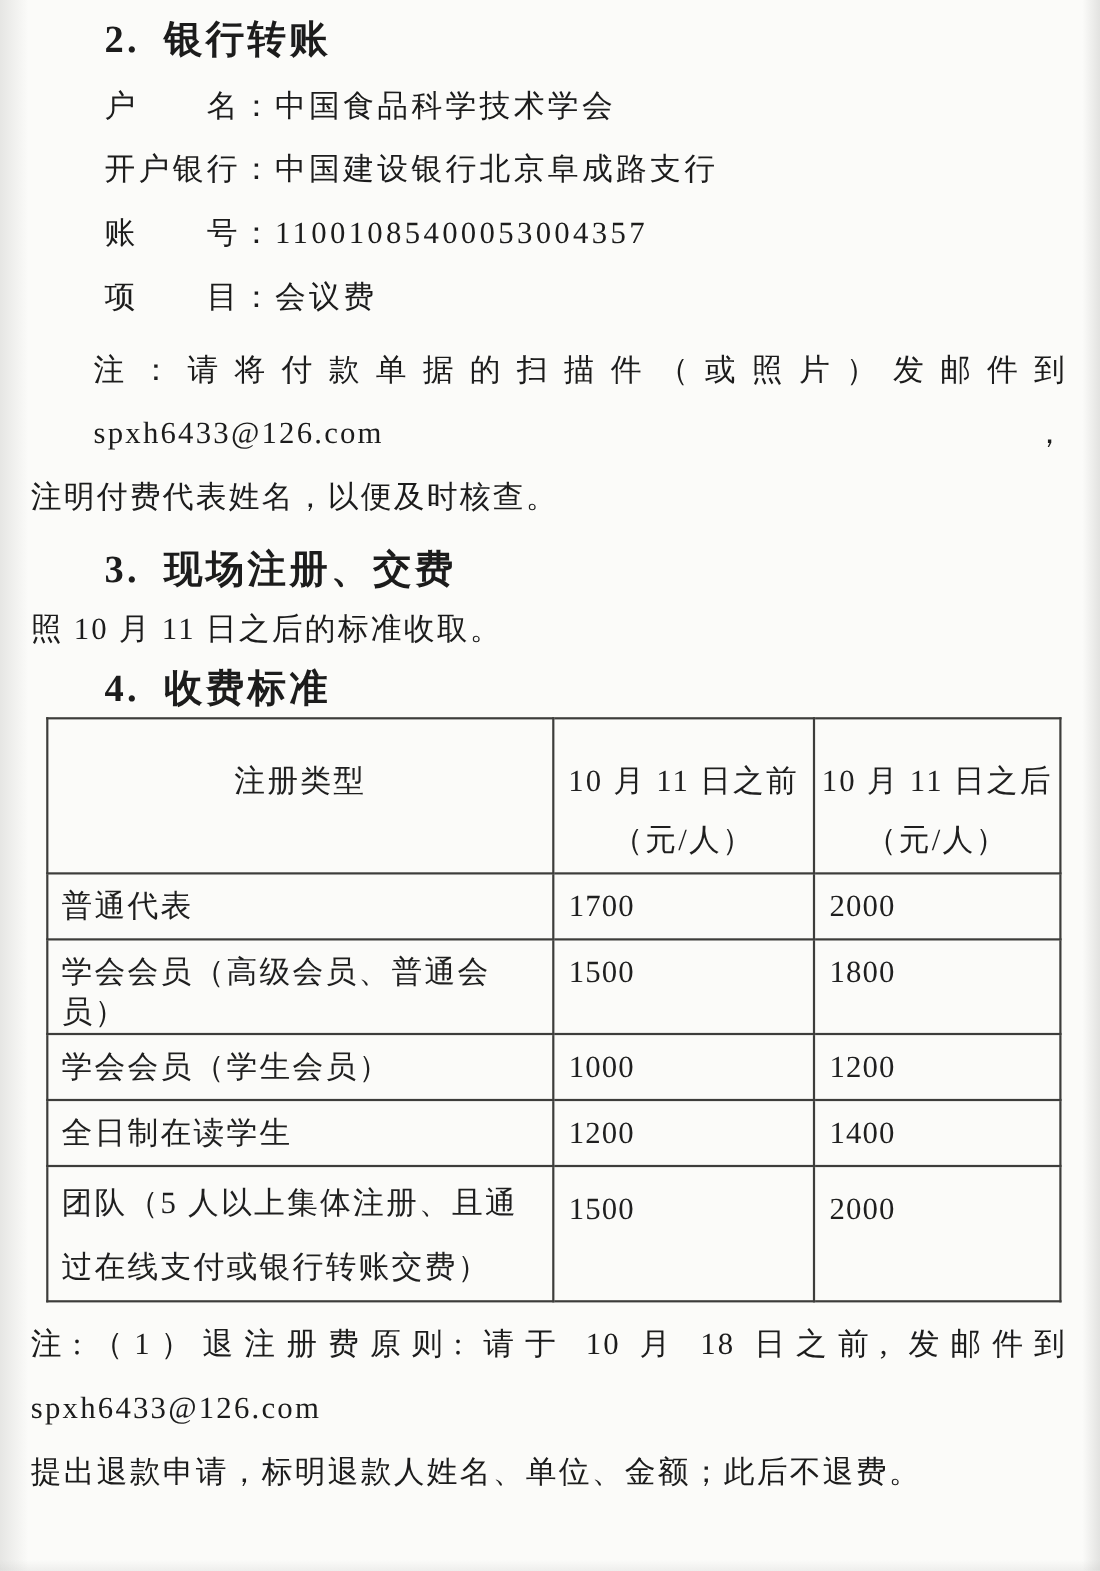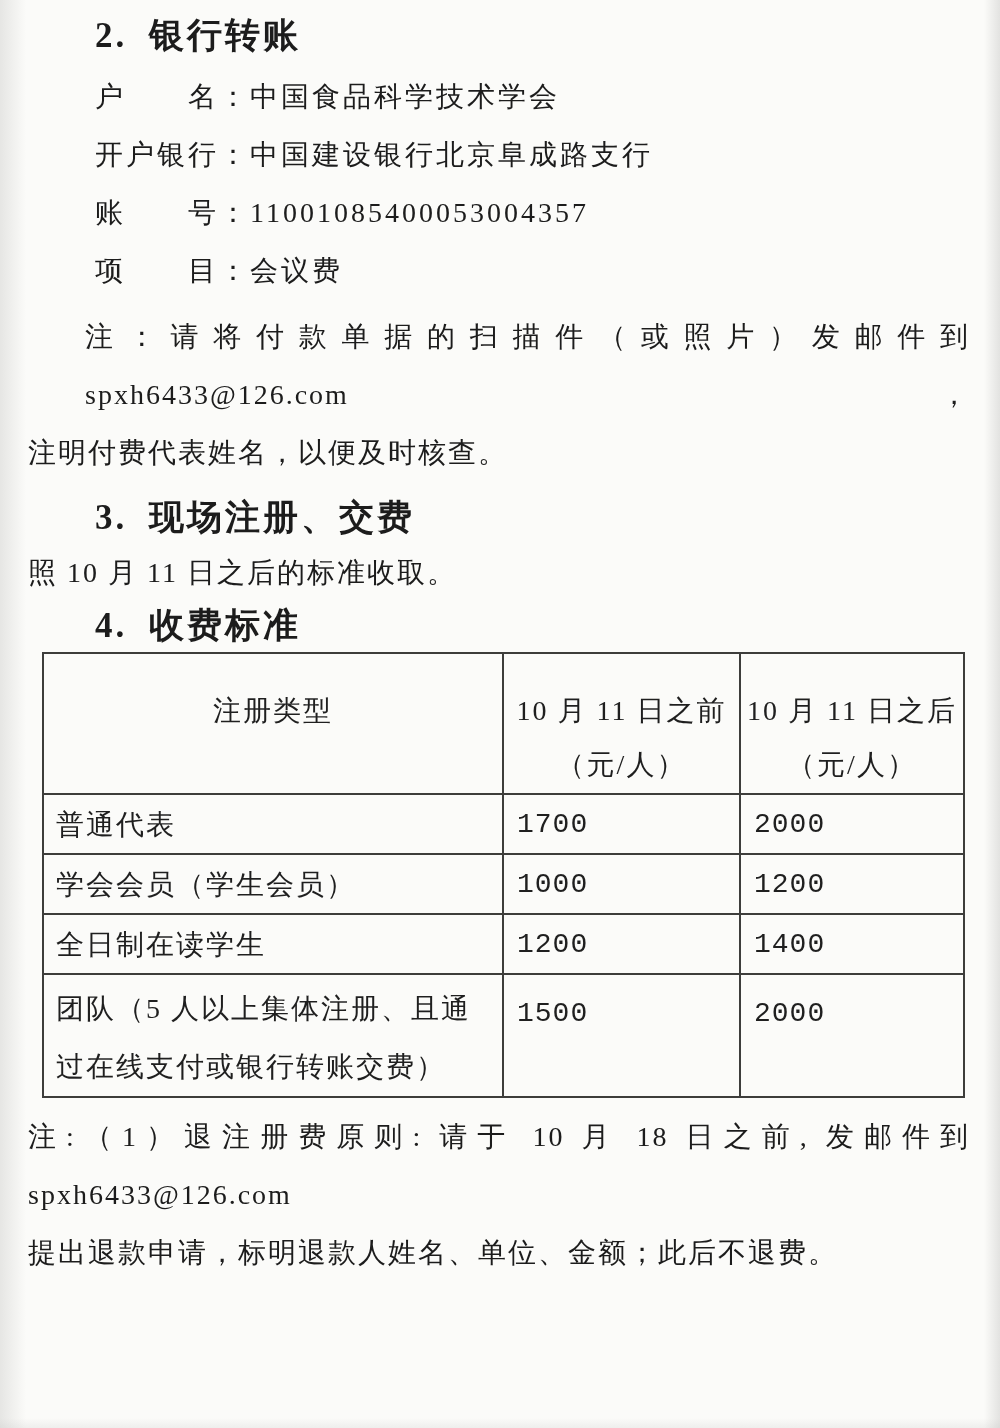--- a/index.html
+++ b/index.html
@@ -75,21 +75,21 @@
   tr.hdr { height: 118px; }
   tr.r1, tr.r2, tr.r3, tr.r4 { height: 60px; }
   tr.r5 { height: 122px; }
   th.c-type, th.c-before, th.c-after {
     text-align: center;
     padding-top: 30px;
     letter-spacing: 2px;
   }
   th .hline { line-height: 54px; }
   td.t-type  { padding: 12px 10px 0 12px; line-height: 36px; letter-spacing: 2px; }
-  td.t-num   { padding: 12px 20px 0 13px;  line-height: 36px; letter-spacing: 1px; font-family: Liberation Mono, monospace; }
+  td.t-num   { padding: 12px 20px 0 13px;  line-height: 36px; letter-spacing: 1px; }
   tr.r5 td.t-type { padding-top: 5px; line-height: 58px; }
   tr.r5 td.t-num  { padding-top: 10px; line-height: 58px; }
 
   .refund-note { margin-top: 10px; }
 </style>
 </head>
 <body>
 
 <div class="page">
 
@@ -143,20 +143,25 @@
           <div class="hline">（元/人）</div>
         </th>
       </tr>
     </thead>
     <tbody>
       <tr class="r1">
         <td class="t-type">普通代表</td>
         <td class="t-num">1700</td>
         <td class="t-num">2000</td>
       </tr>
+      <tr class="r2">
+        <td class="t-type">学会会员（高级会员、普通会员）</td>
+        <td class="t-num">1500</td>
+        <td class="t-num">1800</td>
+      </tr>
       <tr class="r3">
         <td class="t-type">学会会员（学生会员）</td>
         <td class="t-num">1000</td>
         <td class="t-num">1200</td>
       </tr>
       <tr class="r4">
         <td class="t-type">全日制在读学生</td>
         <td class="t-num">1200</td>
         <td class="t-num">1400</td>
       </tr>

